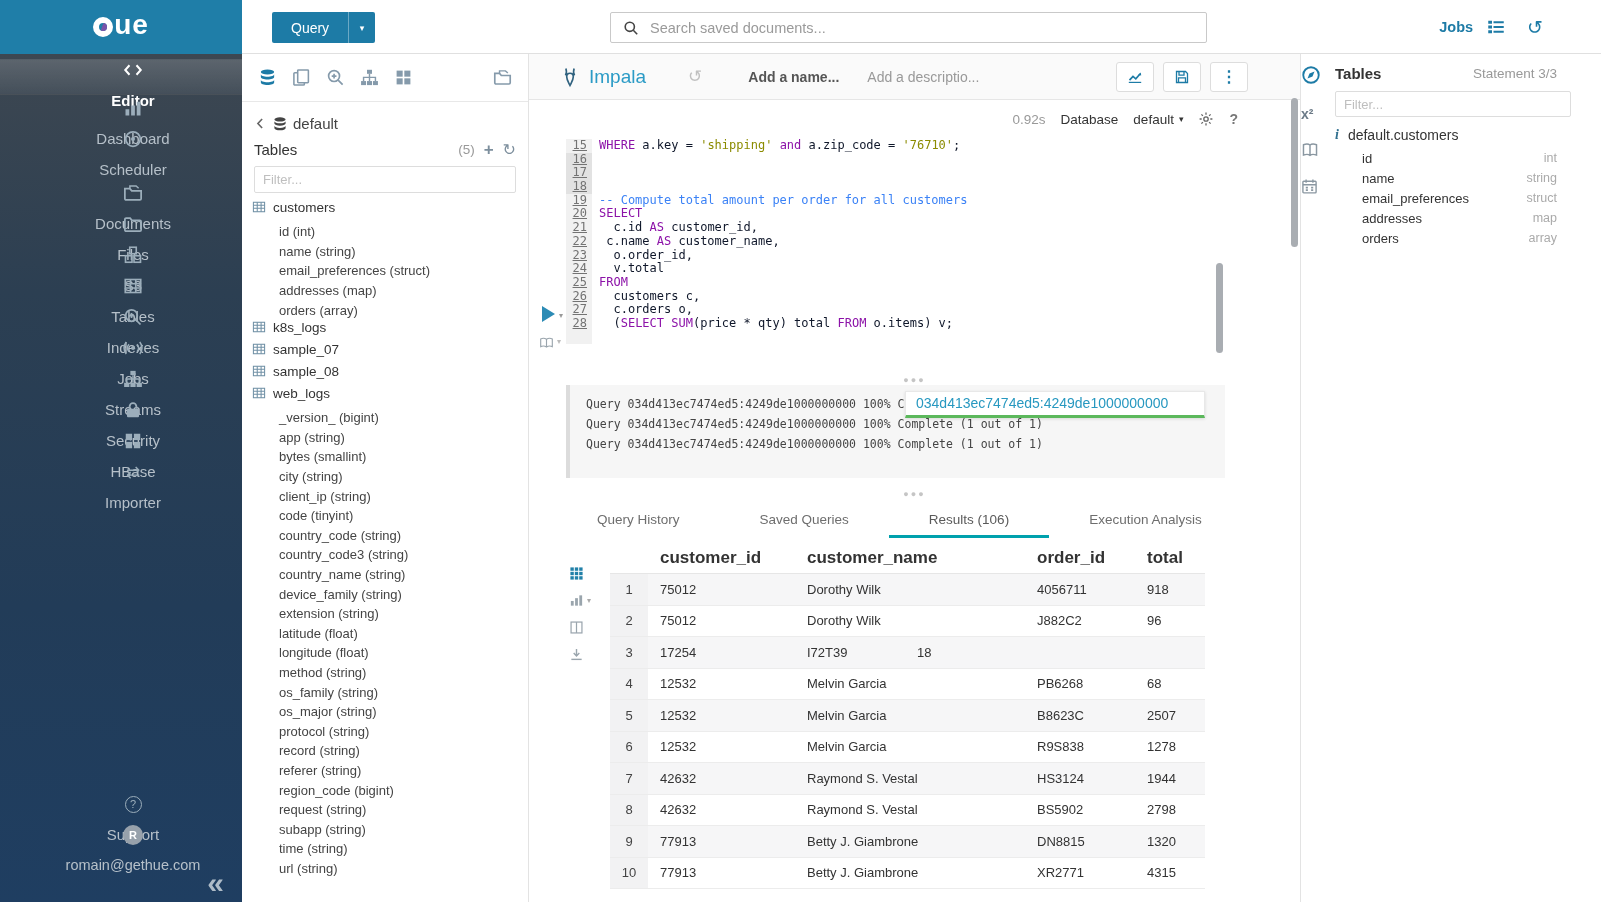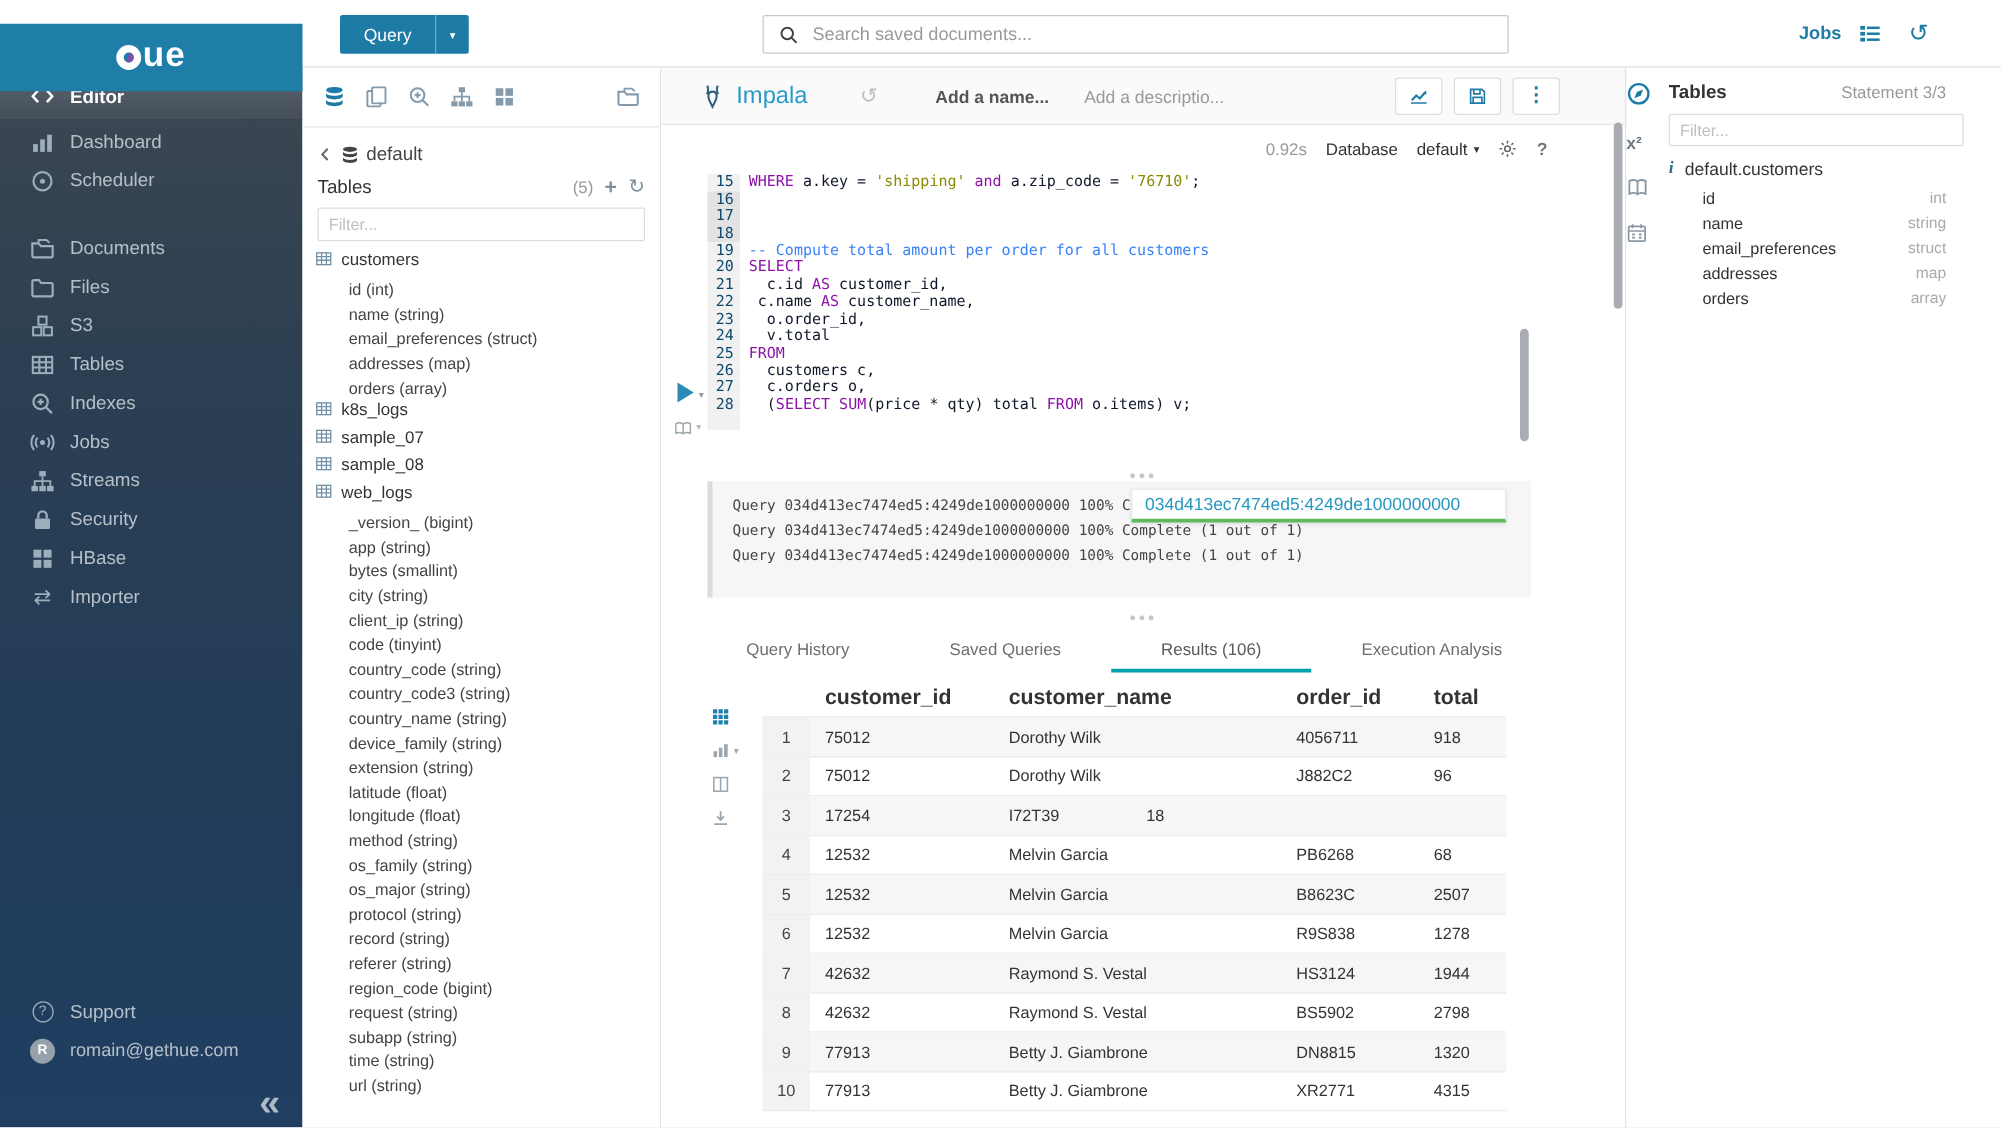--- a/index.html
+++ b/index.html
@@ -3,40 +3,40 @@
 <meta charset="utf-8">
 <style>
   html,body{margin:0;padding:0;background:#e9e9e9;}
   *{box-sizing:border-box;}
   .canvas{position:relative;width:1601px;height:902px;background:#fff;overflow:hidden;
     font-family:"Liberation Sans",sans-serif;font-size:13px;color:#333;}
   [data-icon] svg{width:100%;height:100%;display:block;}
 
   
   .topbar{position:absolute;left:0;top:0;width:1601px;height:54px;background:#fff;border-bottom:1px solid #e0e0e0;z-index:5;}
-  .logo-block{position:absolute;left:0;top:0;width:242px;height:54px;background:#1f7ea8;display:flex;align-items:center;justify-content:center;gap:1px;cursor:pointer;margin-top:19px;}
+  .logo-block{position:absolute;left:0;top:0;width:242px;height:54px;background:#1f7ea8;display:flex;align-items:center;justify-content:center;gap:1px;cursor:pointer;}
   .logo-ring{width:20px;height:20px;border:6px solid #fff;border-radius:50%;position:relative;overflow:hidden;background:#1f7ea8;}
   .logo-swoosh{position:absolute;left:1px;top:-4px;width:7px;height:30px;background:#7953a9;border-radius:60%/45%;transform:rotate(16deg);}
   .logo-text{color:#fff;font-size:28px;font-weight:bold;letter-spacing:1px;line-height:1;margin-top:-4px;}
   .btn-query{position:absolute;left:272px;top:12px;height:31px;background:#1d7ba6;border-radius:2px;display:flex;align-items:stretch;color:#fff;cursor:pointer;}
   .btn-query-label{padding:0 19px;font-size:14px;display:flex;align-items:center;}
   .btn-query-dd{width:27px;display:flex;align-items:center;justify-content:center;border-left:1px solid rgba(255,255,255,.35);font-size:9px;}
   .search-box{position:absolute;left:610px;top:12px;width:597px;height:31px;border:1px solid #c9c9c9;border-radius:2px;display:flex;align-items:center;background:#fff;}
   .search-ic{width:16px;height:16px;margin:0 9px 0 12px;color:#444;flex:none;}
   .search-box input{border:0;outline:0;flex:1;font-size:14.5px;color:#333;font-family:inherit;background:transparent;}
   .search-box input::placeholder{color:#9a9a9a;}
   .jobs-cluster{position:absolute;right:0;top:0;height:54px;display:flex;align-items:center;gap:13px;padding-right:58px;}
   .jobs-label{color:#1d7ba6;font-weight:bold;font-size:14.5px;cursor:pointer;}
   .ic-jobs-list{width:20px;height:20px;color:#1d7ba6;cursor:pointer;}
   .hist-top{color:#1d7ba6;font-size:19px;cursor:pointer;line-height:1;margin-left:8px;}
 
   
   .leftnav{position:absolute;left:0;top:54px;width:242px;height:848px;
     background:linear-gradient(180deg,#3d4751 0%,#2c3f52 28%,#223c58 65%,#1f3e61 100%);}
-  .nav-item{display:flex;align-items:center;height:31px;padding-left:24px;gap:12px;color:#b6c0c9;font-size:15px;cursor:pointer;}
+  .nav-item{display:flex;align-items:center;height:31px;padding-left:24px;gap:12px;color:#b6c0c9;font-size:15px;cursor:pointer;flex-direction:column;}
   .nav-ic{width:20px;height:20px;display:flex;align-items:center;justify-content:center;color:#9caebb;font-size:17px;line-height:1;flex:none;}
   .nav-item.active{height:36px;margin:5px 0 3px;background:linear-gradient(180deg,rgba(255,255,255,.16),rgba(255,255,255,.05));color:#fff;font-weight:bold;border-top:1px solid rgba(255,255,255,.08);border-bottom:1px solid rgba(0,0,0,.18);}
   .nav-item.active .nav-ic{color:#fff;}
   .nav-gap{height:23px;}
   .nav-bottom{position:absolute;left:0;bottom:46px;width:100%;}
   .q-ring{width:17px;height:17px;border:1.6px solid #9caebb;border-radius:50%;font-size:11px;display:flex;align-items:center;justify-content:center;color:#9caebb;}
   .avatar{width:20px;height:20px;border-radius:50%;background:#97a1ab;color:#fff;font-size:11px;display:flex;align-items:center;justify-content:center;font-weight:bold;}
   .nav-user{font-size:14.5px;}
   .collapse-btn{position:absolute;right:18px;bottom:4px;color:#aebbc7;font-size:30px;cursor:pointer;line-height:1;font-weight:bold;}
 
@@ -77,21 +77,21 @@
   .ed-status{position:absolute;top:57px;right:62px;display:flex;align-items:center;gap:15px;font-size:13.5px;}
   .duration{color:#999;}
   .db-label{color:#333;}
   .db-select{color:#333;display:flex;align-items:center;gap:5px;cursor:pointer;}
   .db-caret{font-size:9px;color:#333;}
   .gear-ic{width:16px;height:16px;color:#666;cursor:pointer;}
   .help-q{color:#777;font-weight:bold;font-size:14px;cursor:pointer;}
 
   .code-wrap{position:absolute;left:37px;top:85px;width:680px;font-family:"DejaVu Sans Mono",monospace;font-size:12px;}
   .code-line{display:flex;height:13.7px;line-height:13.7px;}
-  .ln{width:26px;background:#f1f1f1;color:#0c4a6e;text-align:right;padding-right:5px;flex:none;}
+  .ln{width:26px;background:#f1f1f1;color:#737373;text-align:right;padding-right:5px;flex:none;text-decoration:underline;}
   .ln.hl{background:#e2e2e2;}
   .code-text{padding-left:7px;white-space:pre;}
   .k{color:#8c12a8;} .s{color:#8b8b00;} .c{color:#3b82f6;} .p{color:#0f172a;}
 
   .play-btn{position:absolute;left:13px;top:252px;width:0;height:0;border-left:13px solid #2c8bb5;border-top:8px solid transparent;border-bottom:8px solid transparent;cursor:pointer;}
   .play-caret{position:absolute;left:30px;top:257px;font-size:8px;color:#999;cursor:pointer;}
   .book-btn{position:absolute;left:9px;top:281px;width:17px;height:15px;color:#9aa5ad;cursor:pointer;}
   .book-caret{position:absolute;left:28px;top:283px;font-size:8px;color:#bbb;cursor:pointer;}
   .ed-scroll{position:absolute;left:687px;top:209px;width:7px;height:90px;background:#a9adb2;border-radius:4px;cursor:pointer;}
 

